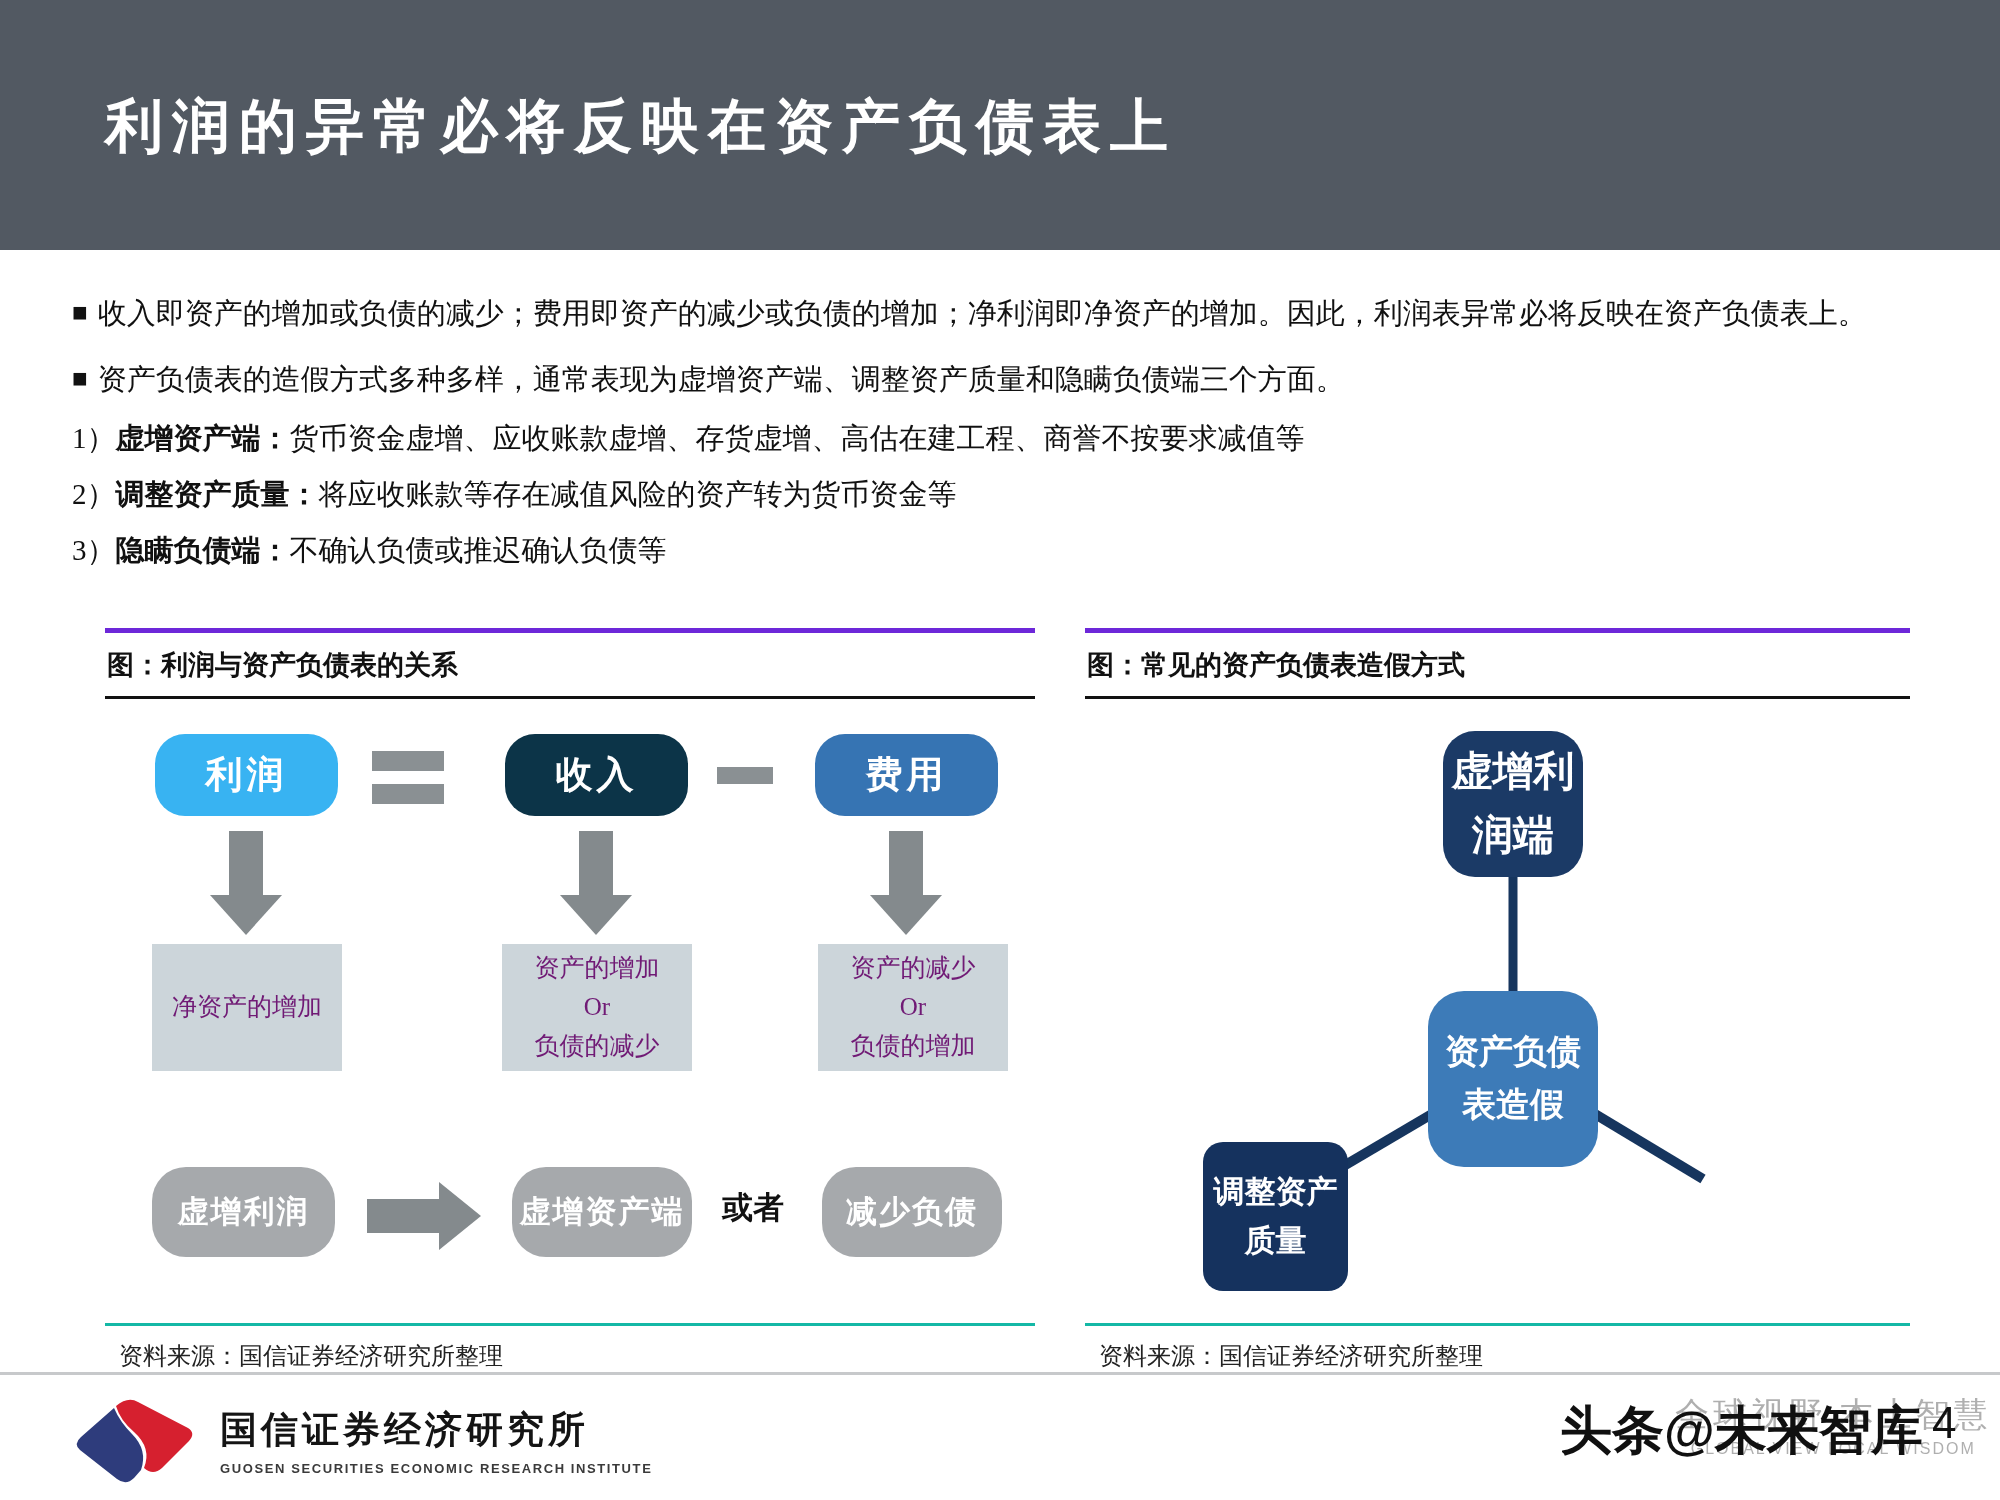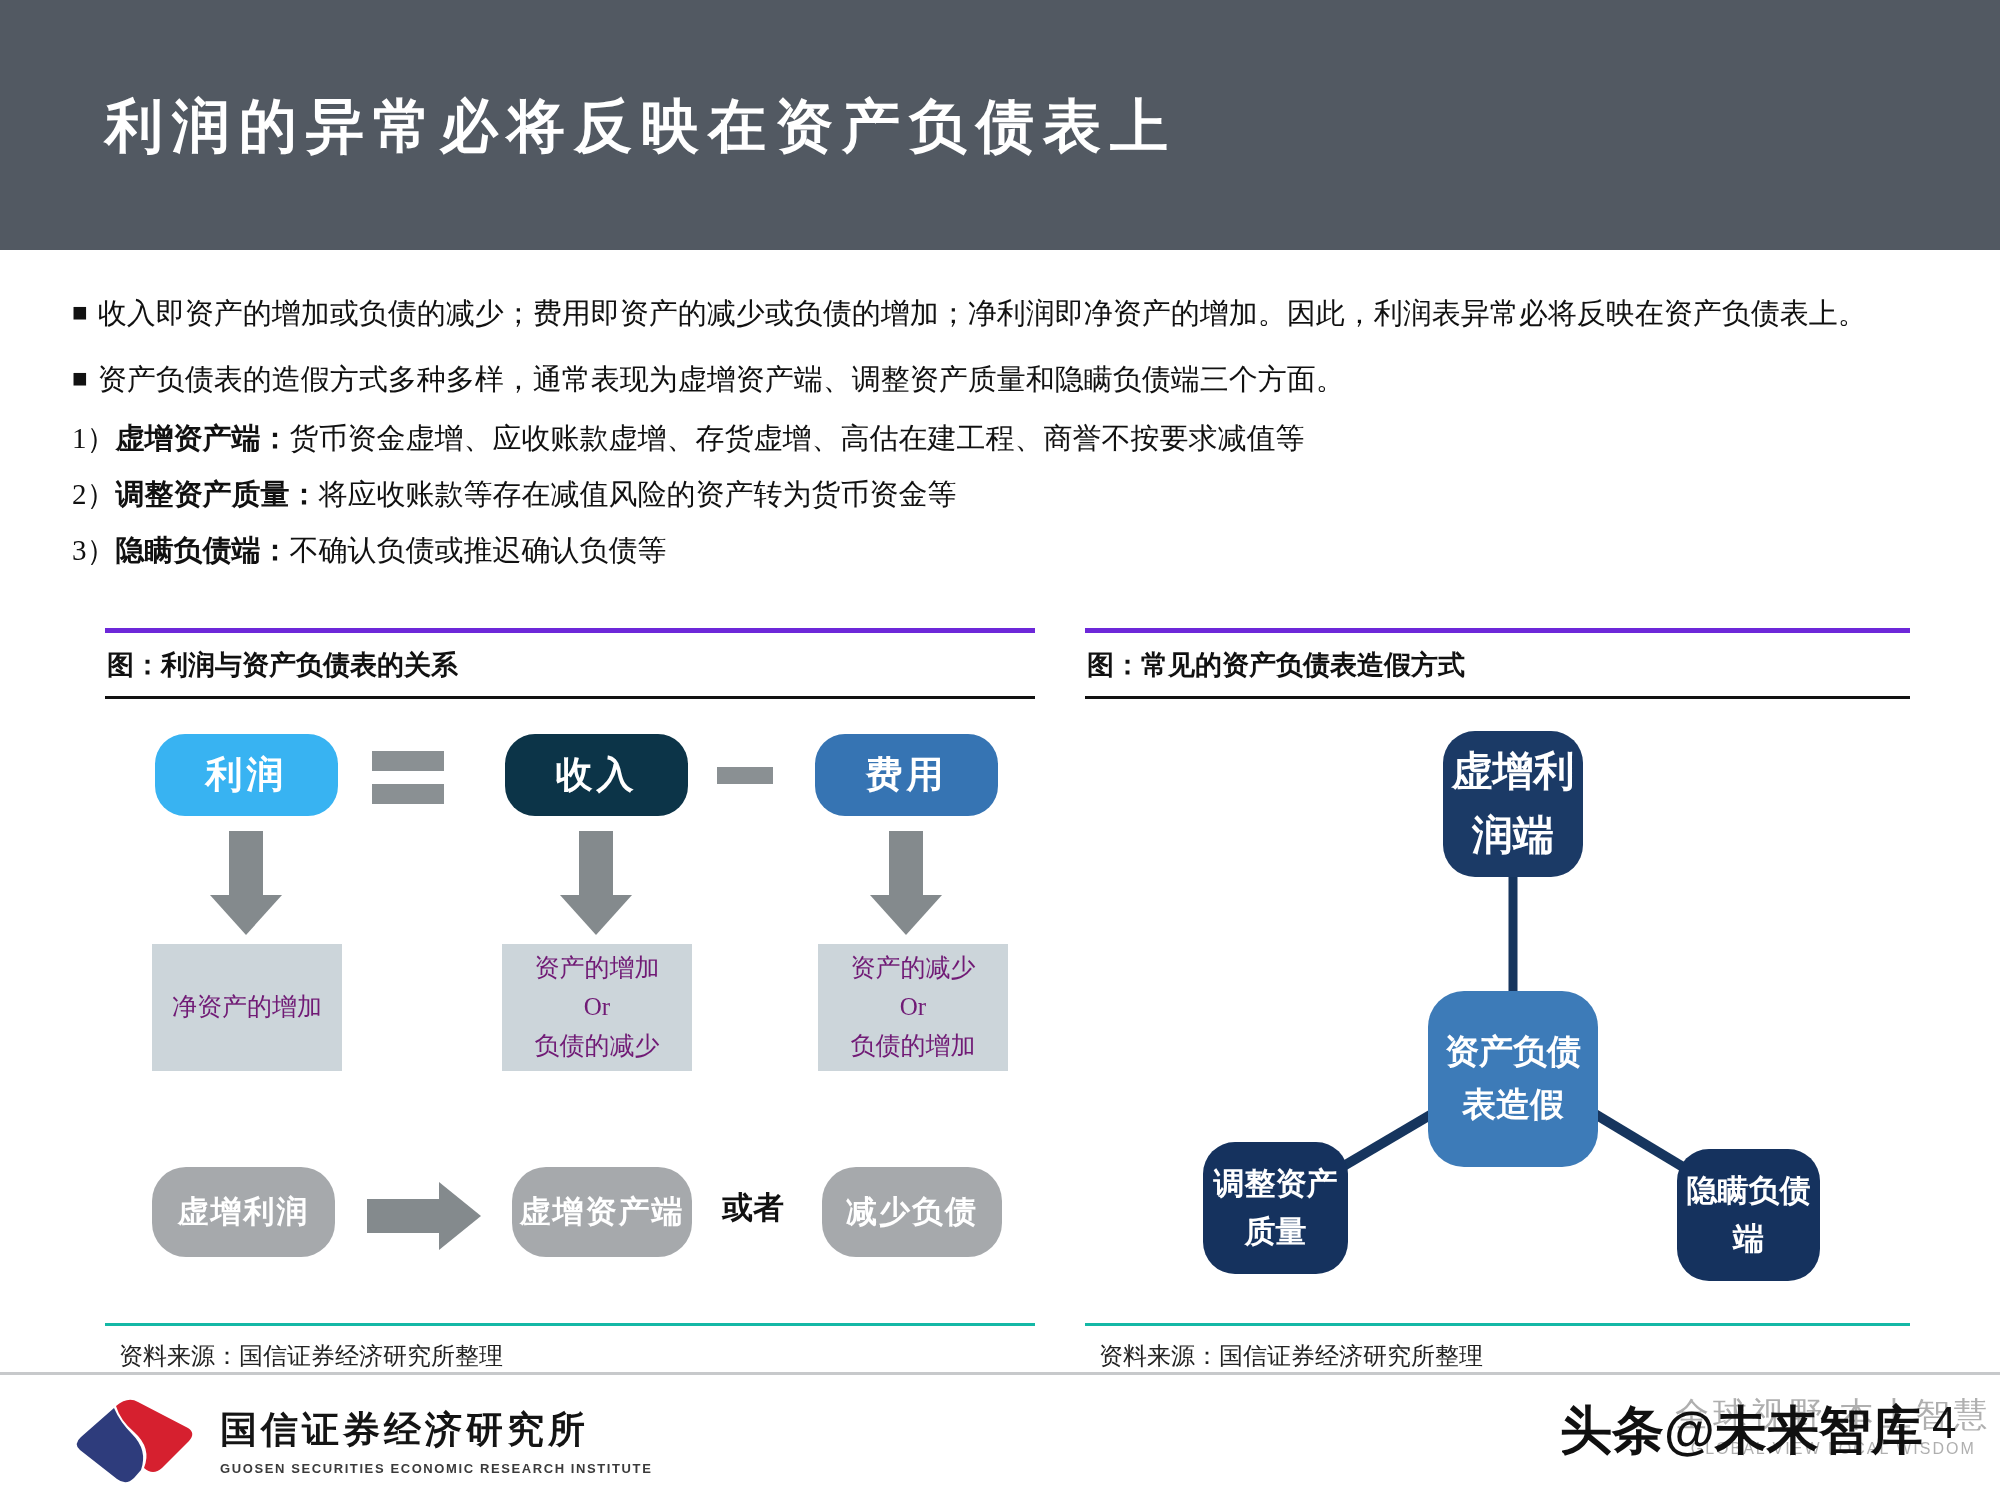--- a/index.html
+++ b/index.html
@@ -57,21 +57,21 @@
   .right-arrow .shaft { width:72px; height:34px; background:#848A8D; }
   .right-arrow .head  { width:0; height:0; border-top:34px solid transparent;
                         border-bottom:34px solid transparent; border-left:42px solid #848A8D; }
   .or-text { position:absolute; left:608px; top:488px; width:80px; color:#111;
              font-size:31px; font-weight:bold; text-align:center; }
   
   .hub-svg { position:absolute; left:0; top:0; width:825px; height:627px; }
   .hub-node { line-height:1.55; padding:6px; }
   .hn-top    { left:358px; top:32px;  width:140px; height:146px; background:#1B3A66; font-size:41px; border-radius:32px; }
   .hn-center { left:343px; top:292px; width:170px; height:176px; background:#3D7BB8; font-size:34px; border-radius:36px; }
-  .hn-bl     { left:118px; top:443px; width:145px; height:132px; background:#15325E; font-size:31px; border-radius:32px; }
+  .hn-bl     { left:118px; top:443px; width:145px; height:149px; background:#15325E; font-size:31px; border-radius:20px; }
   .hn-br     { left:592px; top:450px; width:143px; height:132px; background:#15325E; font-size:31px; border-radius:32px; }
   
   .foot-divider { position:absolute; left:0; top:1372px; width:2000px; height:3px; background:#C7C9CB; }
   .logo { position:absolute; left:70px; top:1392px; display:flex; align-items:center; }
   .logo-text { margin-left:18px; }
   .logo-cn { font-size:37px; font-weight:bold; color:#141414; letter-spacing:4px; font-family:"Liberation Sans", sans-serif; }
   .logo-en { font-size:13px; font-weight:bold; color:#3a3a3a; letter-spacing:1.6px; margin-top:6px; font-family:"Liberation Sans", sans-serif; }
   .wm-back { position:absolute; left:1675px; top:1392px; color:rgba(110,110,110,0.55); text-align:center; }
   .wm-back-cn { font-size:34px; letter-spacing:4px; }
   .wm-back-en { font-size:16px; letter-spacing:2px; margin-top:2px; font-family:"Liberation Sans", sans-serif; }
@@ -158,21 +158,20 @@
     </div>
     <div class="panel-body">
       <svg class="hub-svg" viewBox="0 0 825 627">
         <line x1="428" y1="170" x2="428" y2="300" stroke="#16355E" stroke-width="9"></line>
         <line x1="352" y1="412" x2="240" y2="478" stroke="#16355E" stroke-width="10"></line>
         <line x1="505" y1="412" x2="618" y2="480" stroke="#16355E" stroke-width="10"></line>
       </svg>
       <div class="node hub-node hn-top">虚增利润端</div>
       <div class="node hub-node hn-center">资产负债表造假</div>
       <div class="node hub-node hn-bl">调整资产质量</div>
-      <div class="node hub-node hn-br">隐瞒负债端</div>
     </div>
     <div class="panel-src">资料来源：国信证券经济研究所整理</div>
   </section>
 
   <div class="foot-divider"></div>
   <div class="logo">
     <svg width="132" height="96" viewBox="0 0 132 96">
       <path d="M46 14 Q58 4 68 10 L118 36 Q126 41 119 49 L92 76 Q83 84 74 76 Q82 56 64 40 Q50 28 46 14 Z" fill="#D6202F"></path>
       <path d="M44 16 Q50 30 62 42 Q78 58 71 78 L64 86 Q56 94 47 87 L10 58 Q3 52 11 45 Z" fill="#2E3C7C"></path>
     </svg>

